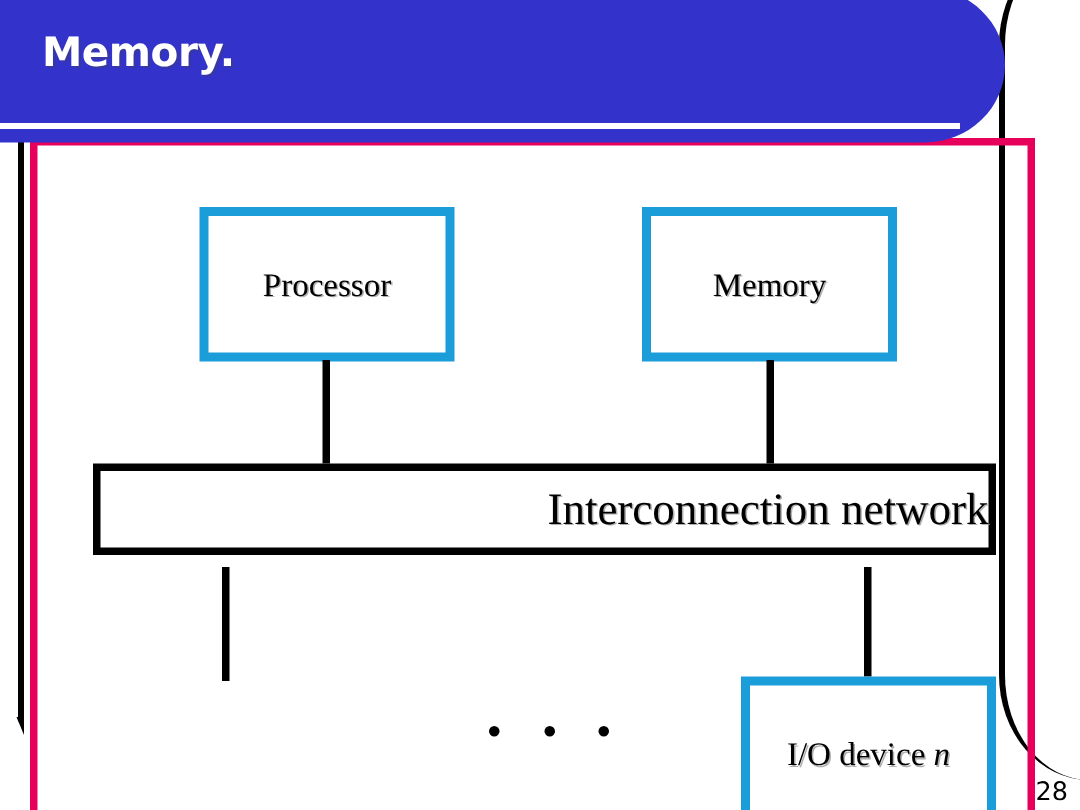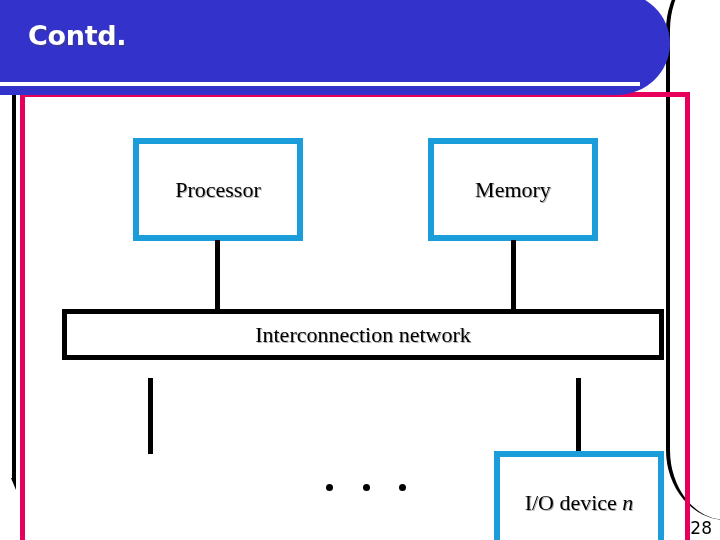--- a/index.html
+++ b/index.html
@@ -116,21 +116,21 @@
     justify-content: center;
     font-family: "Liberation Serif", "DejaVu Serif", serif;
     color: #000000;
     text-shadow: 1px 1px 0 rgba(150,150,150,0.75);
   }
   .node-blue { border: 6px solid #1B9DD9; }
   .node-black { border: 5px solid #000000; }
 
   #node-processor { left: 133px; top: 122px; width: 170px; height: 103px; font-size: 22px; }
   #node-memory    { left: 428px; top: 122px; width: 170px; height: 103px; font-size: 22px; justify-content: center; }
-  #node-interconnect { left: 62px; top: 293px; width: 602px; height: 51px; font-size: 22px; }
+  #node-interconnect { left: 62px; top: 293px; width: 602px; height: 61px; font-size: 30px; justify-content: flex-end; }
   #node-io1 { left: 65px; top: 435px; width: 170px; height: 103px; font-size: 22px; }
   #node-ion { left: 494px; top: 435px; width: 170px; height: 103px; font-size: 22px; }
 
   .connector {
     position: absolute;
     background: #000000;
     width: 5px;
   }
   #conn-processor   { left: 215px; top: 224px; height: 72px; }
   #conn-memory      { left: 511px; top: 224px; height: 72px; }
@@ -170,21 +170,21 @@
 
 <div id="slide">
 
   <div class="black-curve-right"></div>
   <div class="black-line-left"></div>
 
   <div class="pink-frame"></div>
 
   <div class="title-banner"></div>
   <div class="title-underline"></div>
-  <div class="title-text">Contd.</div>
+  <div class="title-text">Memory.</div>
 
   <div class="diagram">
 
     <div id="node-processor" class="node node-blue">
       <span>Processor</span>
     </div>
 
     <div id="node-memory" class="node node-blue">
       <span>Memory</span>
     </div>

